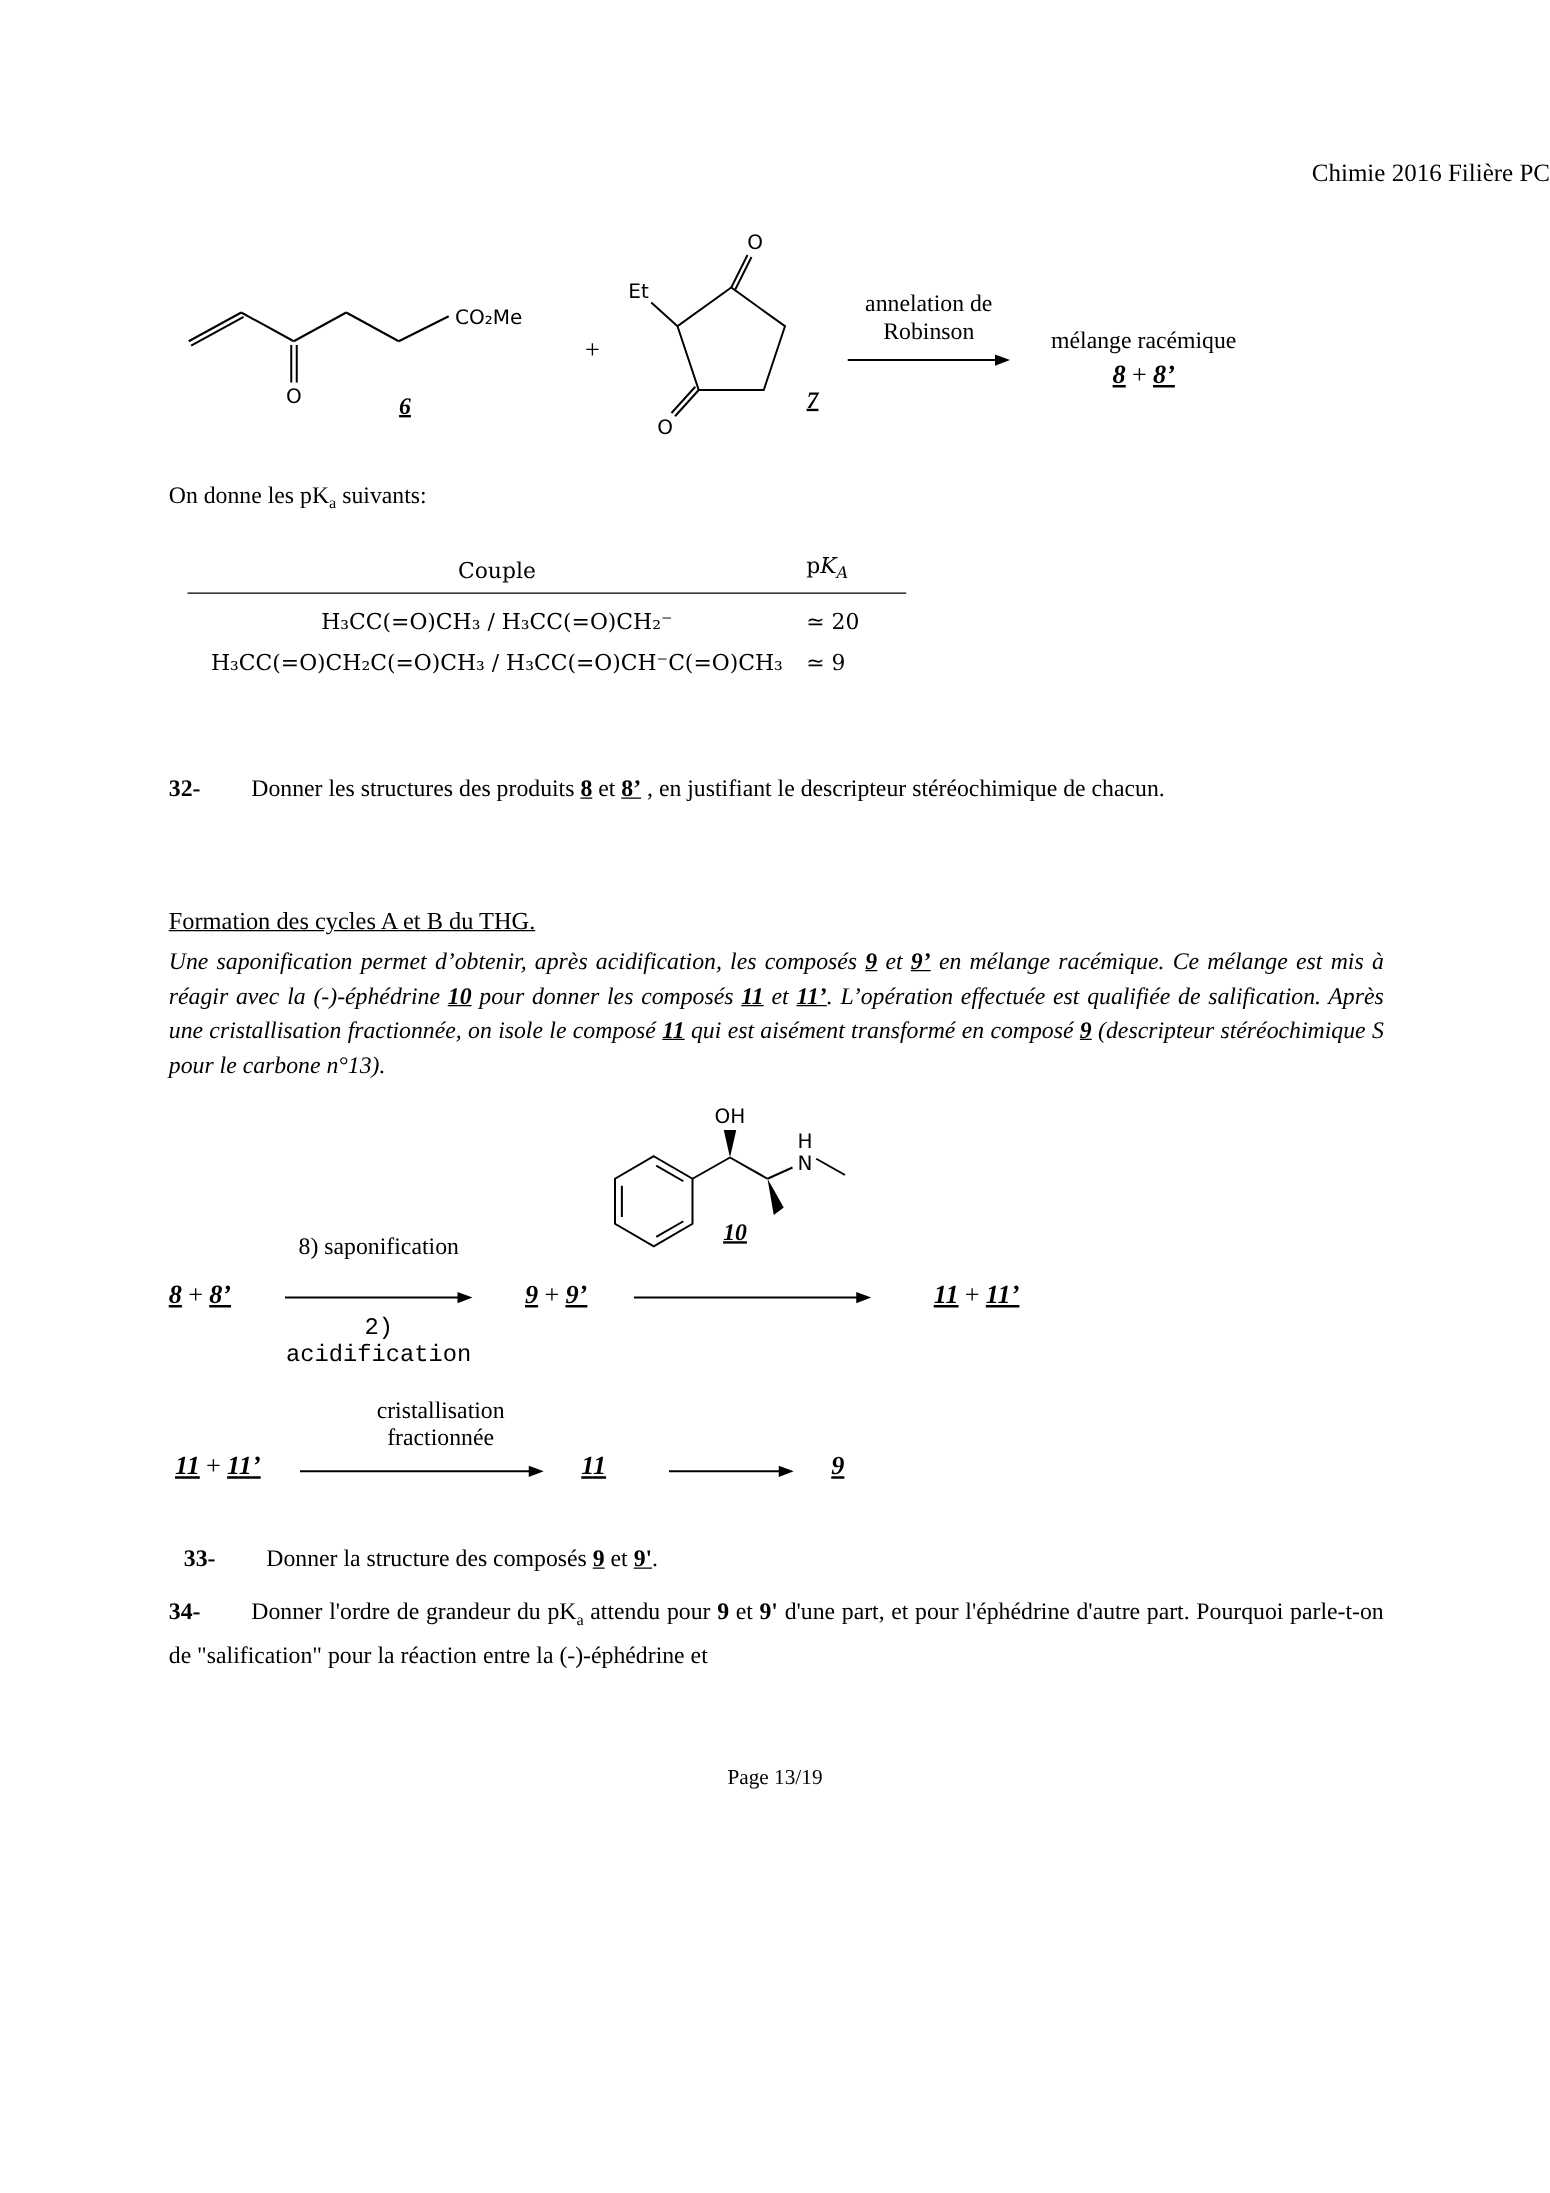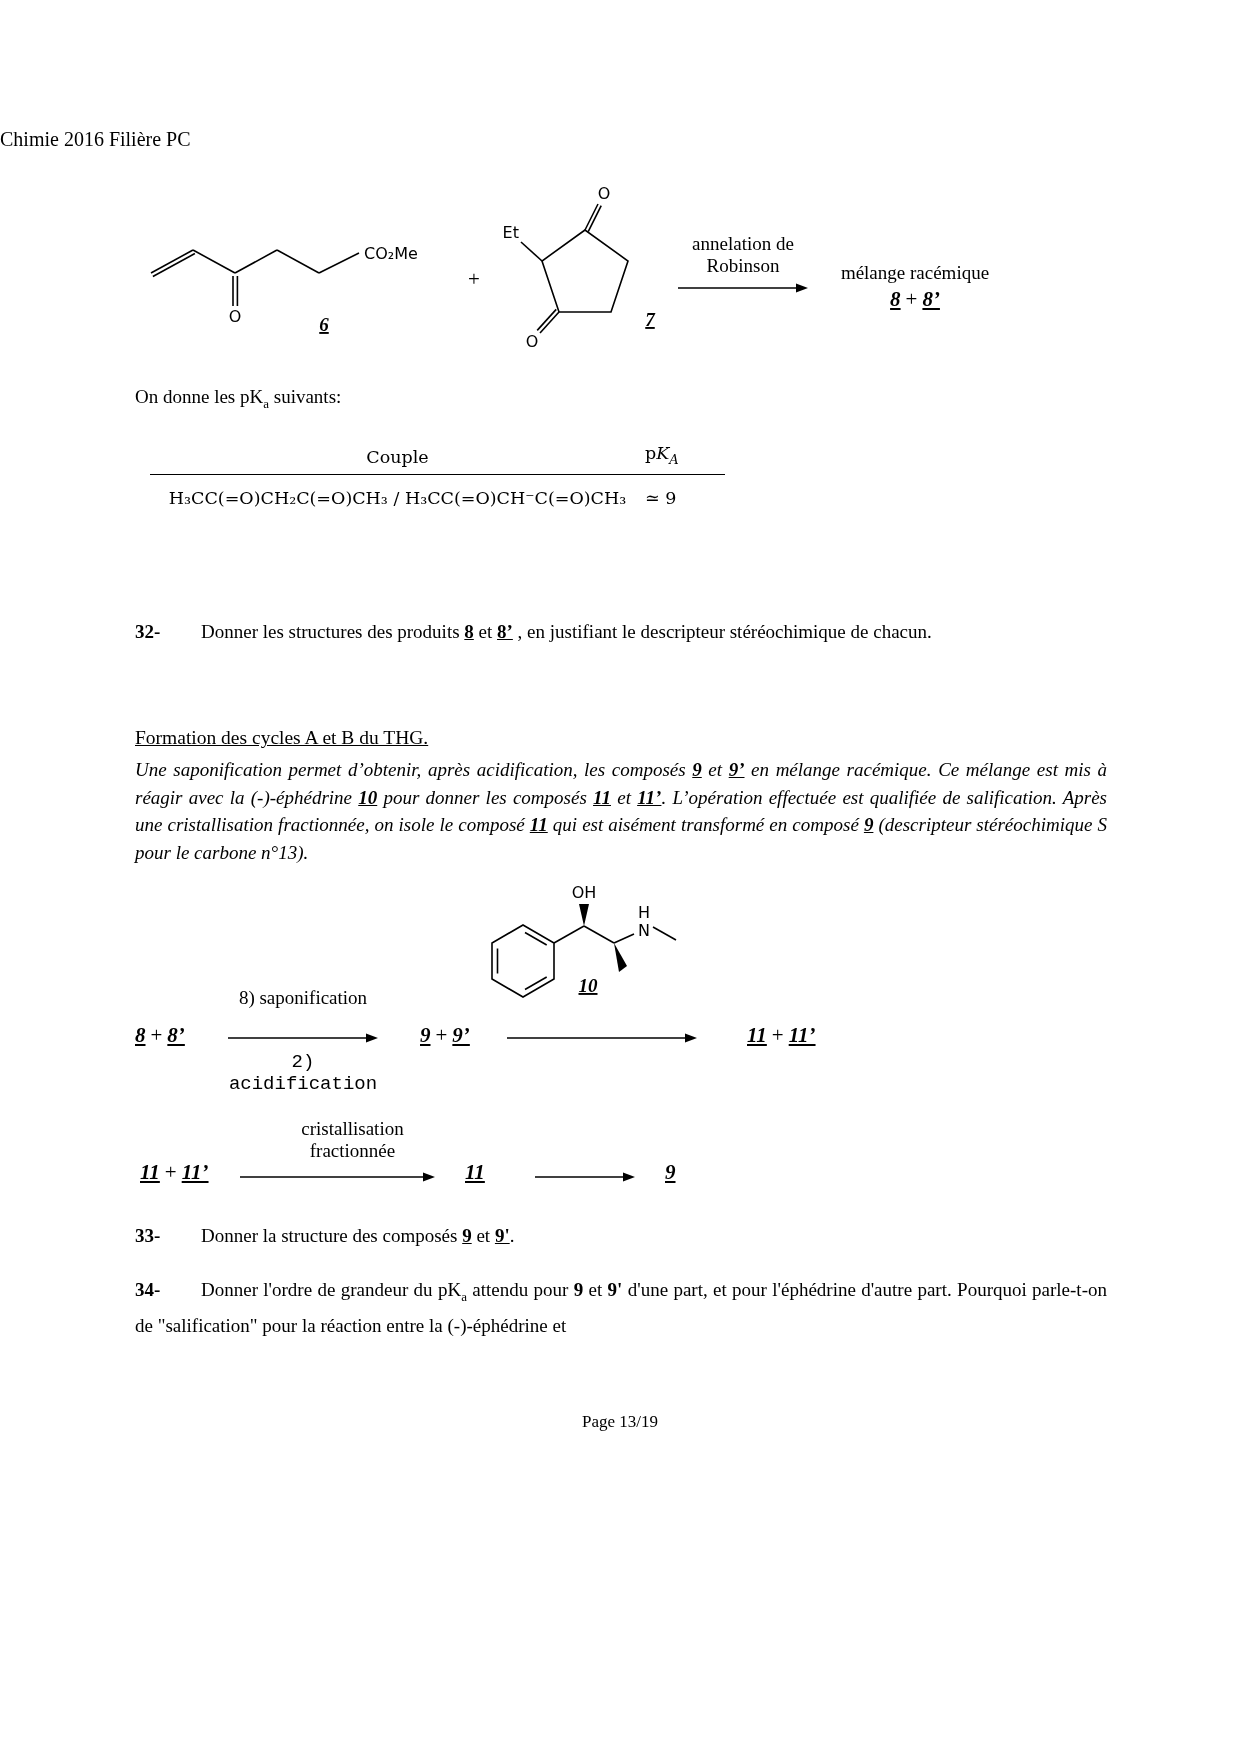--- a/index.html
+++ b/index.html
@@ -1,19 +1,19 @@
 <!DOCTYPE html>
 <html><head>
 <meta charset="utf-8">
 <style>
   html,body{margin:0;padding:0;}
   body{width:1240px;height:1754px;position:relative;background:#ffffff;color:#000;
        font-family:"Liberation Serif",serif;font-size:19px;}
   .abs{position:absolute;}
-  .title{font-size:20px;text-align:left;width:100%;}
+  .title{font-size:20px;text-align:right;width:100%;}
   .txt{width:972px;text-align:justify;line-height:28px;}
   .qnum{display:inline-block;width:66px;font-weight:bold;}
   .bu{font-weight:bold;text-decoration:underline;}
   .b{font-weight:bold;}
   .it{font-style:italic;}
   .cpd{font-weight:bold;font-style:italic;text-decoration:underline;}
   .plus-sep{padding:0 5px;}
   .heading{font-size:19.5px;font-weight:normal;text-decoration:underline;}
   .para-italic{font-style:italic;line-height:27.5px;}
   .arrow-label{line-height:22px;text-align:center;}
@@ -91,20 +91,24 @@
   </div>
 
   <p class="abs" style="top:386px;left:135px;margin:0;"><span>On donne les pK</span><sub>a</sub><span> suivants:</span></p>
 
   <div class="abs pka-table" style="top:443px;left:150px;">
     <div class="t-row t-head">
       <div class="t-couple">Couple</div>
       <div class="t-val"><span>p</span><span class="it">K</span><sub class="it">A</sub></div>
     </div>
     <div class="t-row t-body">
+      <div class="t-couple">H₃CC(=O)CH₃  /  H₃CC(=O)CH₂⁻</div>
+      <div class="t-val">≃ 20</div>
+    </div>
+    <div class="t-row t-body">
       <div class="t-couple">H₃CC(=O)CH₂C(=O)CH₃  /  H₃CC(=O)CH⁻C(=O)CH₃</div>
       <div class="t-val">≃ 9</div>
     </div>
   </div>
 
   <p class="abs txt" style="top:618px;left:135px;margin:0;"><span class="qnum">32-</span><span>Donner les structures des produits </span><span class="bu">8</span><span> et </span><span class="bu">8’</span><span> , en justifiant le descripteur stéréochimique de chacun.</span></p>
 
   <h2 class="abs heading" style="top:727px;left:135px;margin:0;">Formation des cycles A et B du THG.</h2>
 
   <p class="abs txt para-italic" style="top:756px;left:135px;margin:0;"><span>Une saponification permet d’obtenir, après acidification, les composés </span><span class="cpd">9</span><span> et </span><span class="cpd">9’</span><span> en mélange racémique. Ce mélange est mis à réagir avec la (-)-éphédrine </span><span class="cpd">10</span><span> pour donner les composés </span><span class="cpd">11</span><span> et </span><span class="cpd">11’</span><span>. L’opération effectuée est qualifiée de salification. Après une cristallisation fractionnée, on isole le composé </span><span class="cpd">11</span><span> qui est aisément transformé en composé </span><span class="cpd">9</span><span> (descripteur stéréochimique S pour le carbone n°13).</span></p>
@@ -165,19 +169,19 @@
     <span class="abs formula cpd" style="left:330px;top:48px;">11</span>
 
     <svg class="abs" style="left:400px;top:58px;" width="100" height="14">
       <line class="bond" x1="0" y1="7" x2="89" y2="7"></line>
       <polygon class="ahead" points="88,2.5 100,7 88,11.5"></polygon>
     </svg>
 
     <span class="abs formula cpd" style="left:530px;top:48px;">9</span>
   </div>
 
-  <p class="abs txt" style="top:1222px;left:135px;margin:0;"><span class="qnum">33-</span><span>Donner la structure des composés </span><span class="bu">9</span><span> et </span><span class="bu">9'</span><span>.</span></p>
+  <p class="abs txt" style="top:1222px;left:135px;margin:12px;"><span class="qnum">33-</span><span>Donner la structure des composés </span><span class="bu">9</span><span> et </span><span class="bu">9'</span><span>.</span></p>
 
   <p class="abs txt" style="top:1275px;left:135px;margin:0;line-height:29px;"><span class="qnum">34-</span><span>Donner l'ordre de grandeur du pK</span><sub>a</sub><span> attendu pour </span><span class="b">9</span><span> et </span><span class="b">9'</span><span> d'une part, et pour l'éphédrine d'autre part. Pourquoi parle-t-on de "salification" pour la réaction entre la (-)-éphédrine et</span></p>
 
   <div class="abs footer" style="top:1412px;left:0;">Page 13/19</div>
 
 </div>
 
 </body></html>

